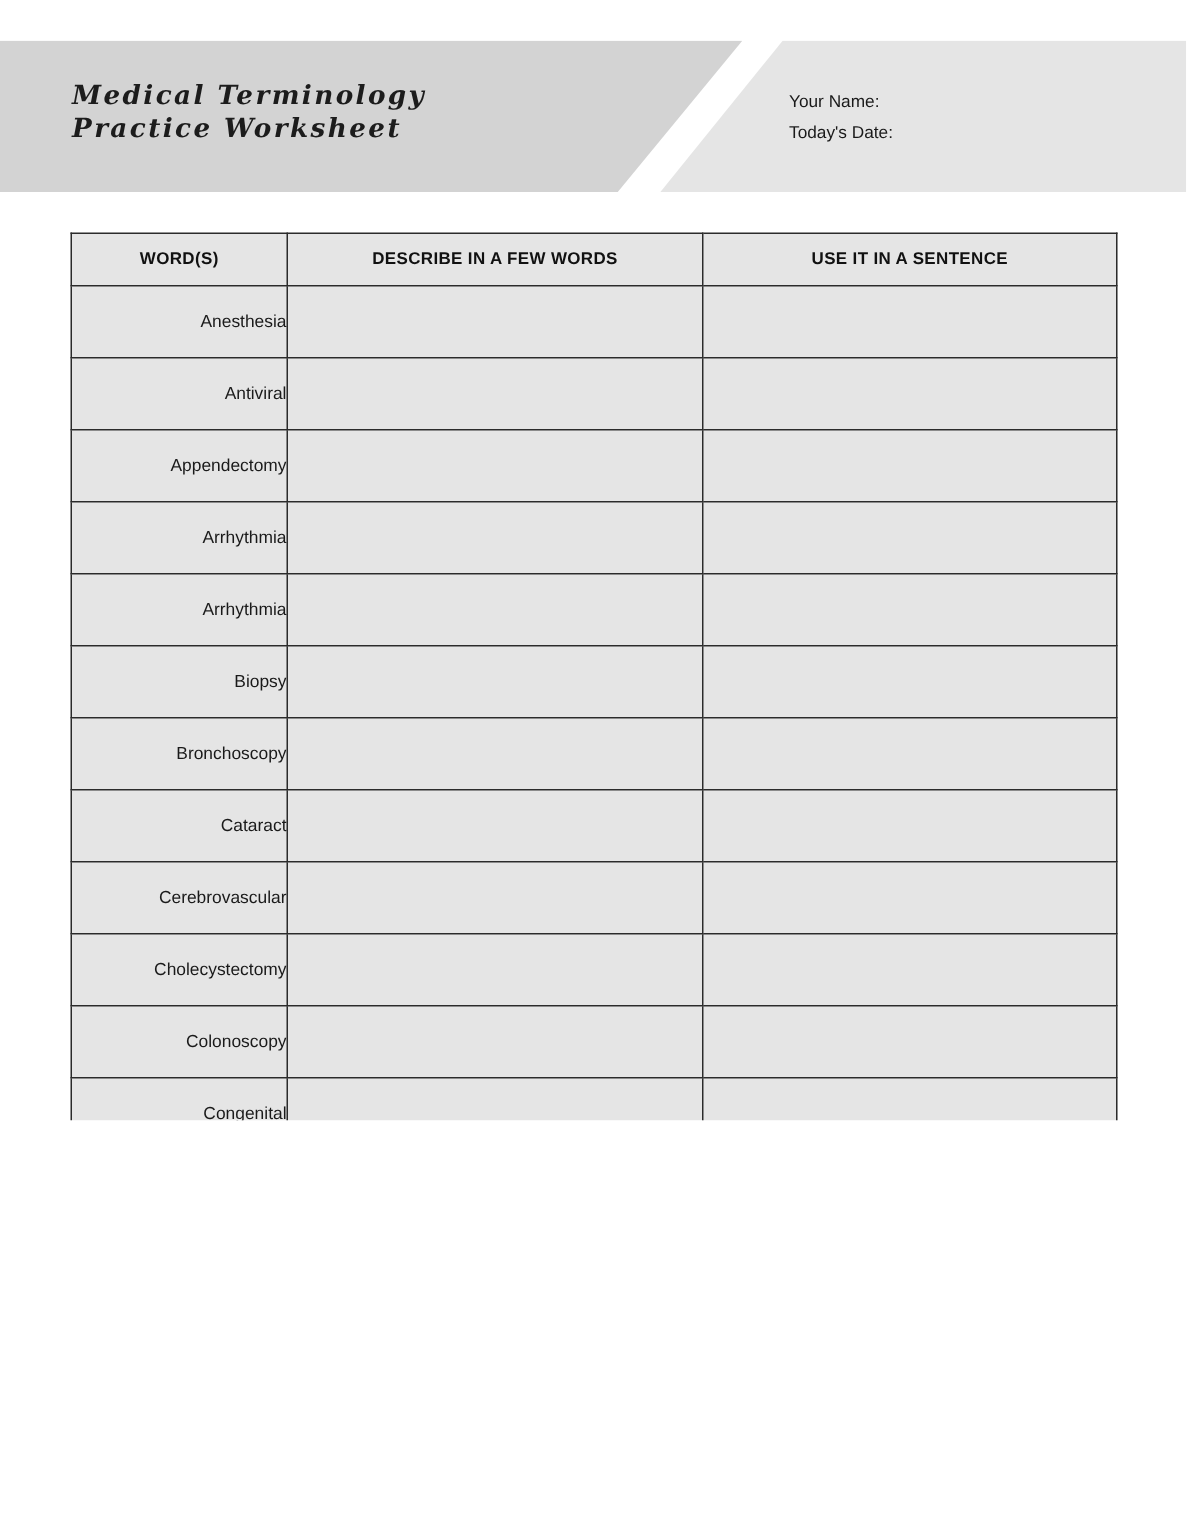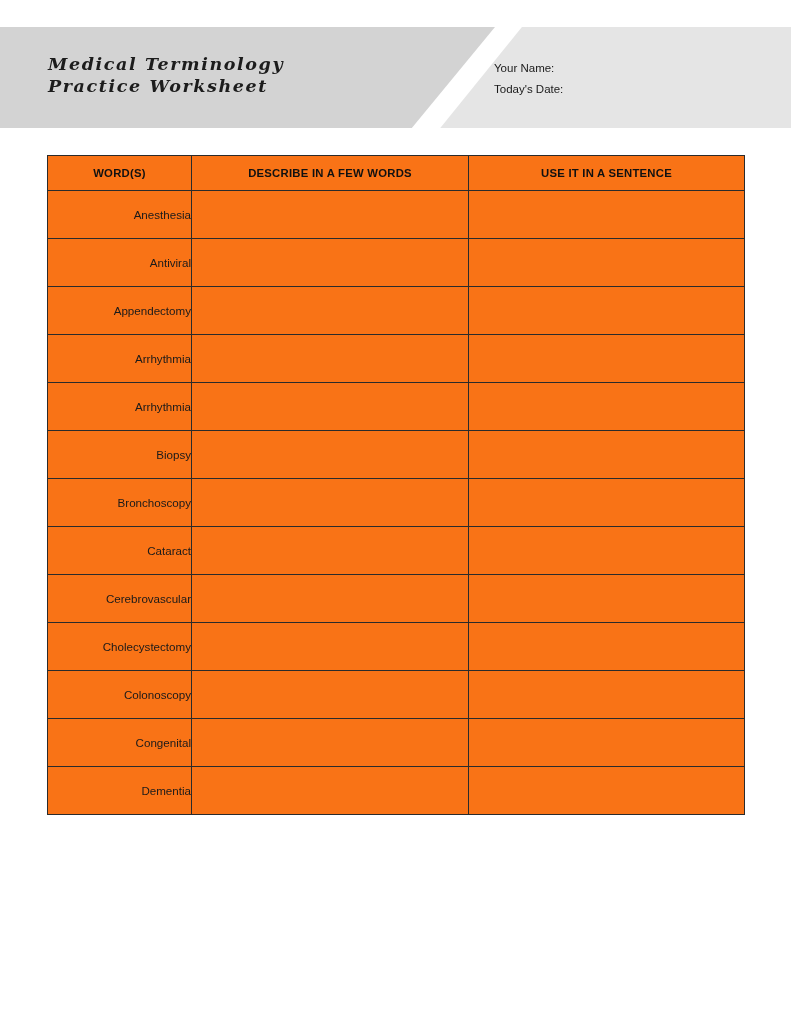--- a/index.html
+++ b/index.html
@@ -8,21 +8,21 @@
     padding: 0;
     background: #ffffff;
   }
   body {
     font-family: "Liberation Sans", sans-serif;
     -webkit-font-smoothing: antialiased;
   }
   .page {
     position: relative;
     width: 791px;
-    height: 1024px;
+    height: 747px;
     background: #ffffff;
     overflow: hidden;
     box-sizing: border-box;
   }
 
   
   .banner {
     position: absolute;
     left: 0;
     top: 27px;
@@ -62,21 +62,21 @@
     font-weight: 700;
     font-size: 17.5px;
     letter-spacing: 1.6px;
     color: #1c1c1c;
     line-height: 22px;
     white-space: nowrap;
   }
 
   .fields-block {
     position: absolute;
-    left: 494px;
+    left: 526px;
     top: 58px;
     z-index: 5;
   }
   .field-row {
     font-size: 11.5px;
     color: #1a1a1a;
     line-height: 21px;
     white-space: nowrap;
   }
 
@@ -86,21 +86,21 @@
     left: 47px;
     top: 155px;
     width: 697px;
     border-collapse: collapse;
     table-layout: fixed;
   }
   .sheet-table th,
   .sheet-table td {
     border: 1.4px solid #2b2b2b;
     padding: 0;
-    background: #f97316;
+    background: #e5e5e5;
     vertical-align: middle;
   }
   .col-word   { width: 144px; }
   .col-desc   { width: 277px; }
   .col-sent   { width: 276px; }
 
   .sheet-table thead th {
     height: 34px;
     text-align: center;
     font-size: 11.3px;

